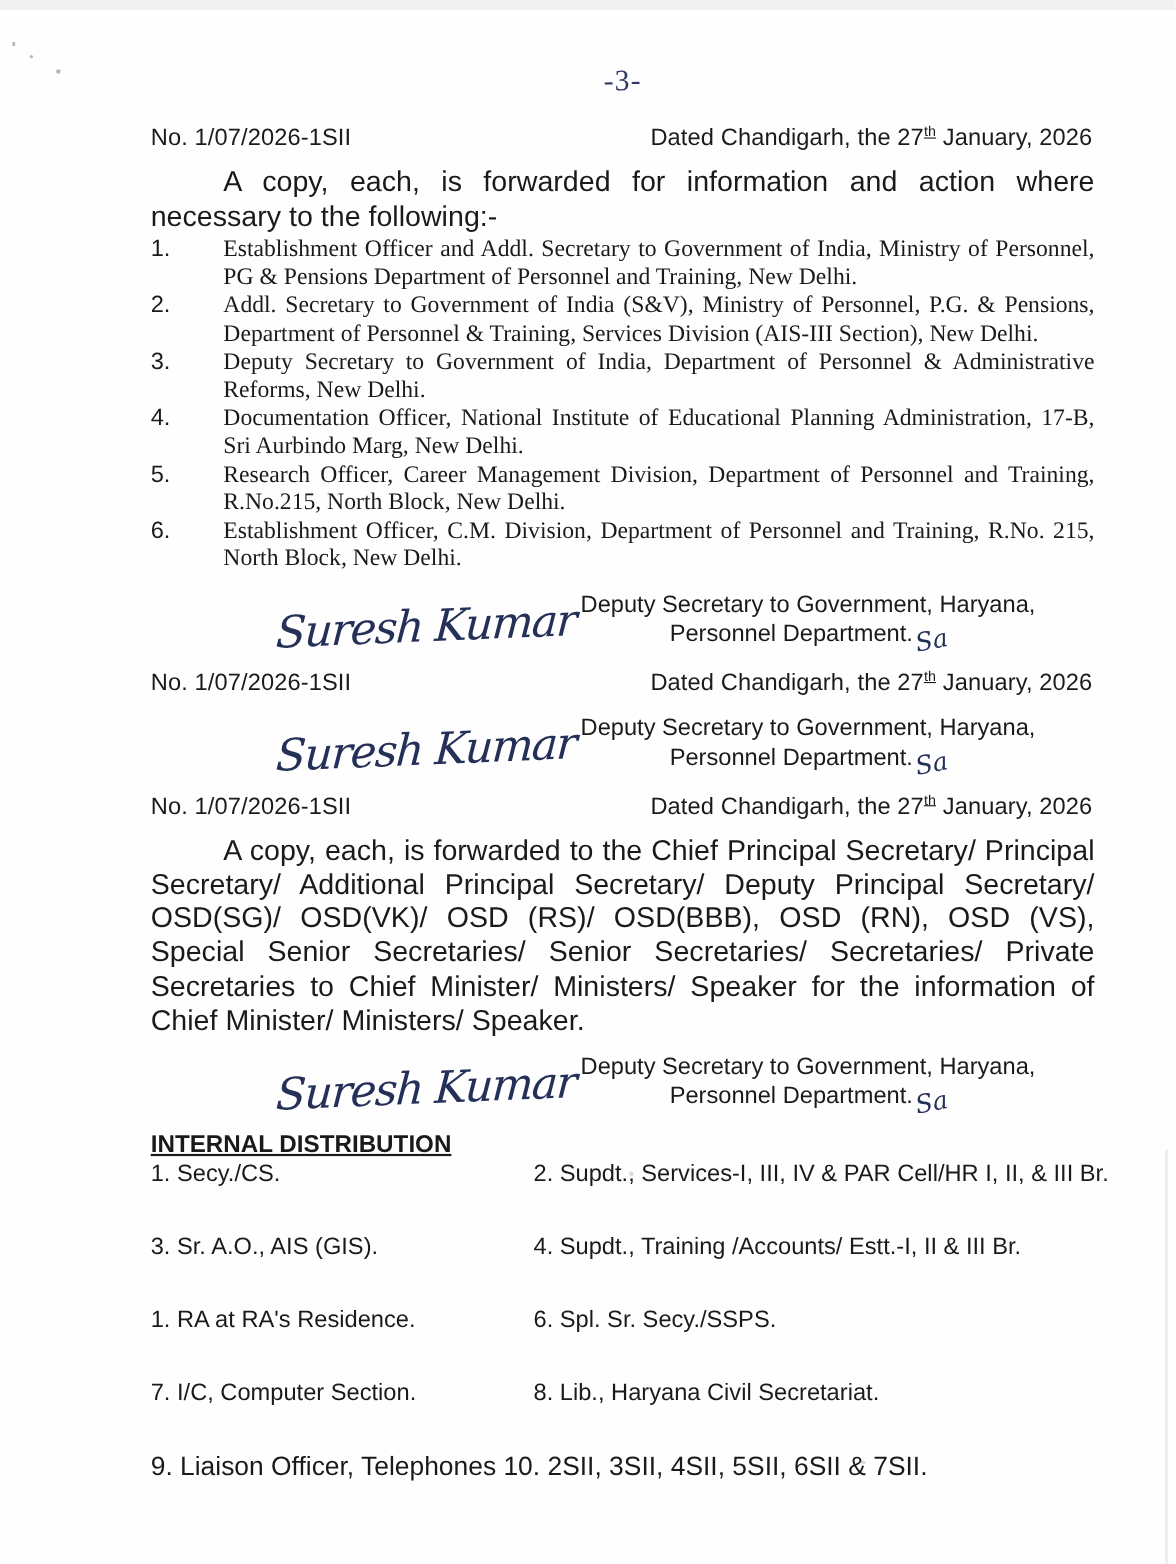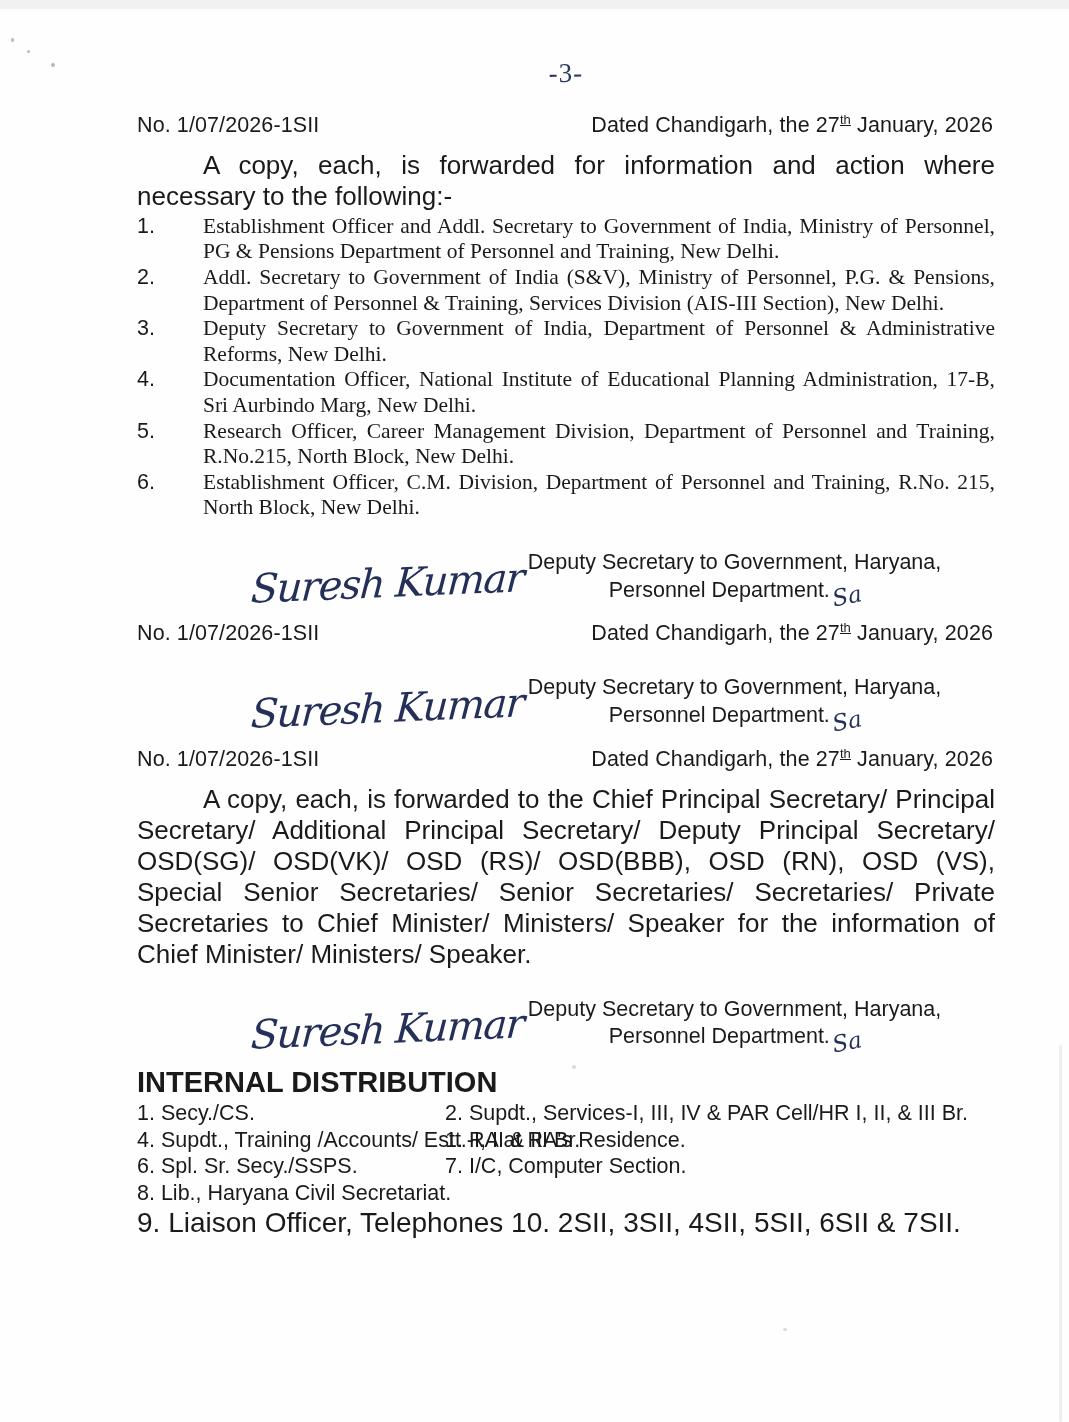--- a/index.html
+++ b/index.html
@@ -132,54 +132,55 @@
     color: #243058;
     line-height: 1;
     letter-spacing: -1.5px;
     transform: rotate(-2.4deg) skewX(-6deg);
     display: inline-block;
     white-space: nowrap;
   }
   .signature-title {
     font-size: 21.5px;
     line-height: 1.2;
-    margin-top: 15px;
+    margin-top: 2px;
     position: relative;
     display: inline-block;
   }
   .signature-title .line2 { display: block; }
   
   .initial-mark {
     font-family: "DejaVu Serif", serif;
     font-style: italic;
     font-size: 23px;
     color: #243058;
     display: inline-block;
     transform: rotate(-11deg) translateY(7px);
     margin-left: 1px;
   }
 
   
   .internal-heading {
-    font-size: 29px;
+    font-size: 22px;
     font-weight: bold;
+    text-decoration: underline;
     text-underline-offset: 2px;
     display: inline-block;
   }
   .dist-grid {
     display: grid;
     grid-template-columns: 308px 1fr;
     font-size: 21.5px;
     line-height: 1.23;
   }
   .dist-cell { white-space: nowrap; }
   .dist-final {
     grid-column: 1 / -1;
     white-space: nowrap;
-    font-size: 28px;
+    font-size: 24px;
     line-height: 1.23;
   }
 </style>
 </head>
 <body>
 
 <div class="page">
 
   <div class="scan-top-strip"></div>
   <div class="scan-right-line"></div>
@@ -268,23 +269,24 @@
           <span class="line2"><span>Personnel Department.</span><span class="initial-mark">Sa</span></span>
         </div>
       </div>
     </div>
 
     <div style="margin-top:16px;">
       <div>
         <span class="internal-heading">INTERNAL DISTRIBUTION</span>
       </div>
 
-      <div class="dist-grid" style="margin-top:1px;">
+      <div class="dist-grid" style="margin-top:1px;gap:40px;">
         <div class="dist-cell">1. Secy./CS.</div>
         <div class="dist-cell">2. Supdt., Services-I, III, IV &amp; PAR Cell/HR I, II, &amp; III Br.</div>
+        <div class="dist-cell">3. Sr. A.O., AIS (GIS).</div>
         <div class="dist-cell">4. Supdt., Training /Accounts/ Estt.-I, II &amp; III Br.</div>
         <div class="dist-cell">1. RA at RA's Residence.</div>
         <div class="dist-cell">6. Spl. Sr. Secy./SSPS.</div>
         <div class="dist-cell">7. I/C, Computer Section.</div>
         <div class="dist-cell">8. Lib., Haryana Civil Secretariat.</div>
         <div class="dist-final">9. Liaison Officer, Telephones 10. 2SII, 3SII, 4SII, 5SII, 6SII &amp; 7SII.</div>
       </div>
     </div>
 
   </div>

